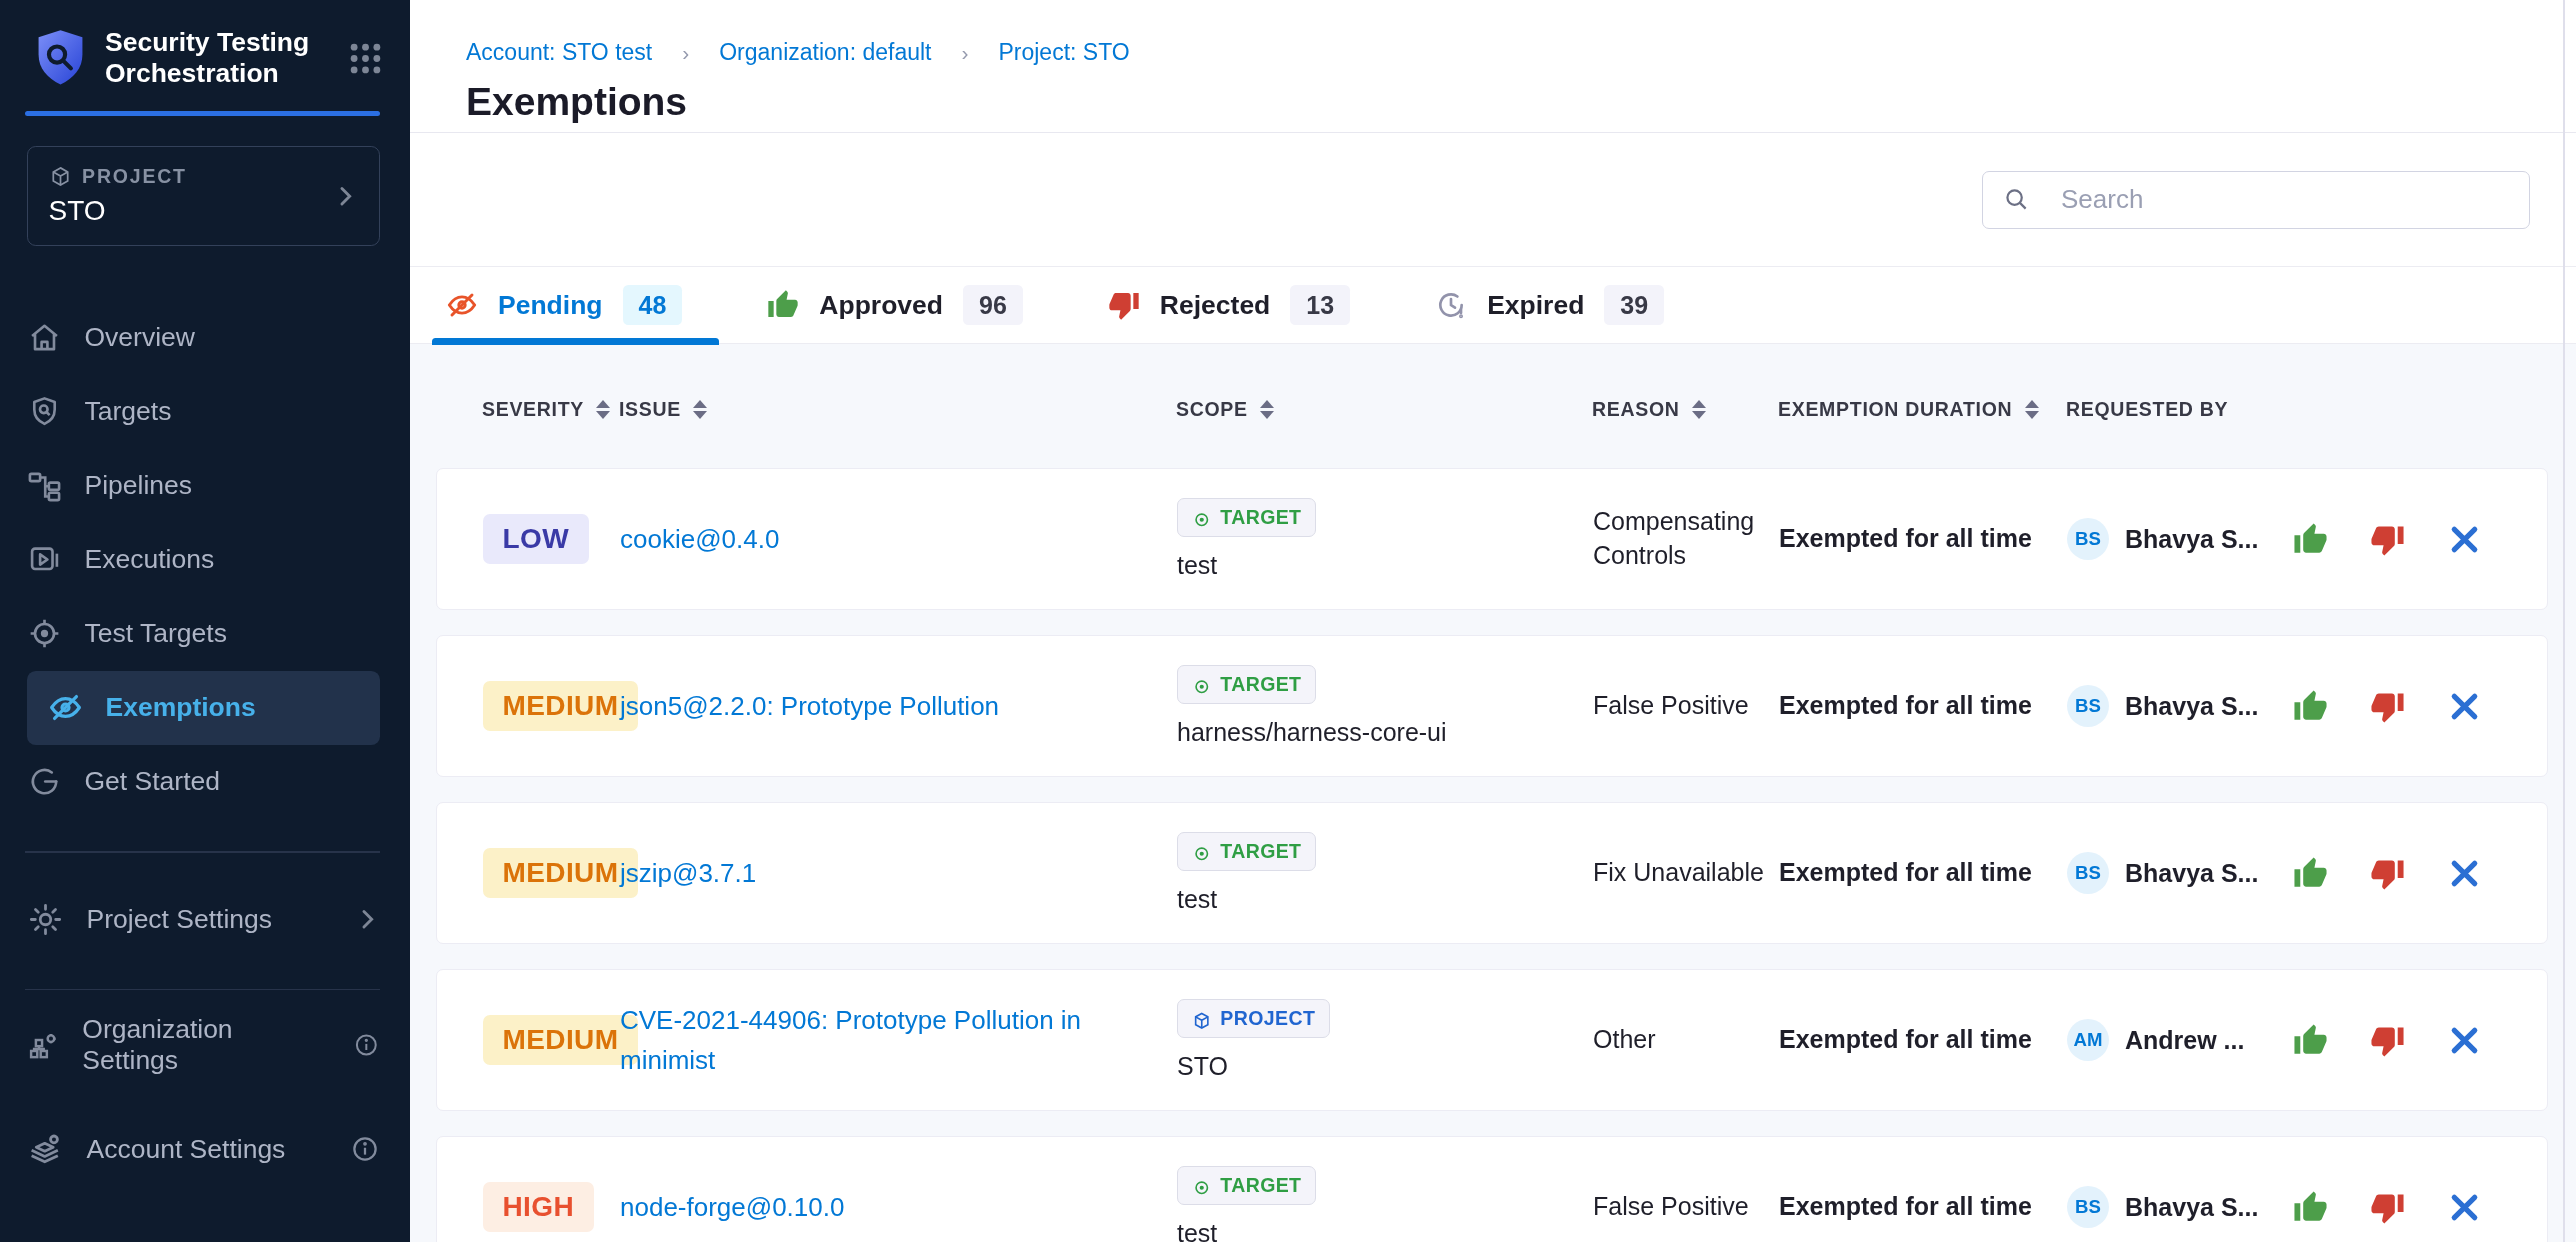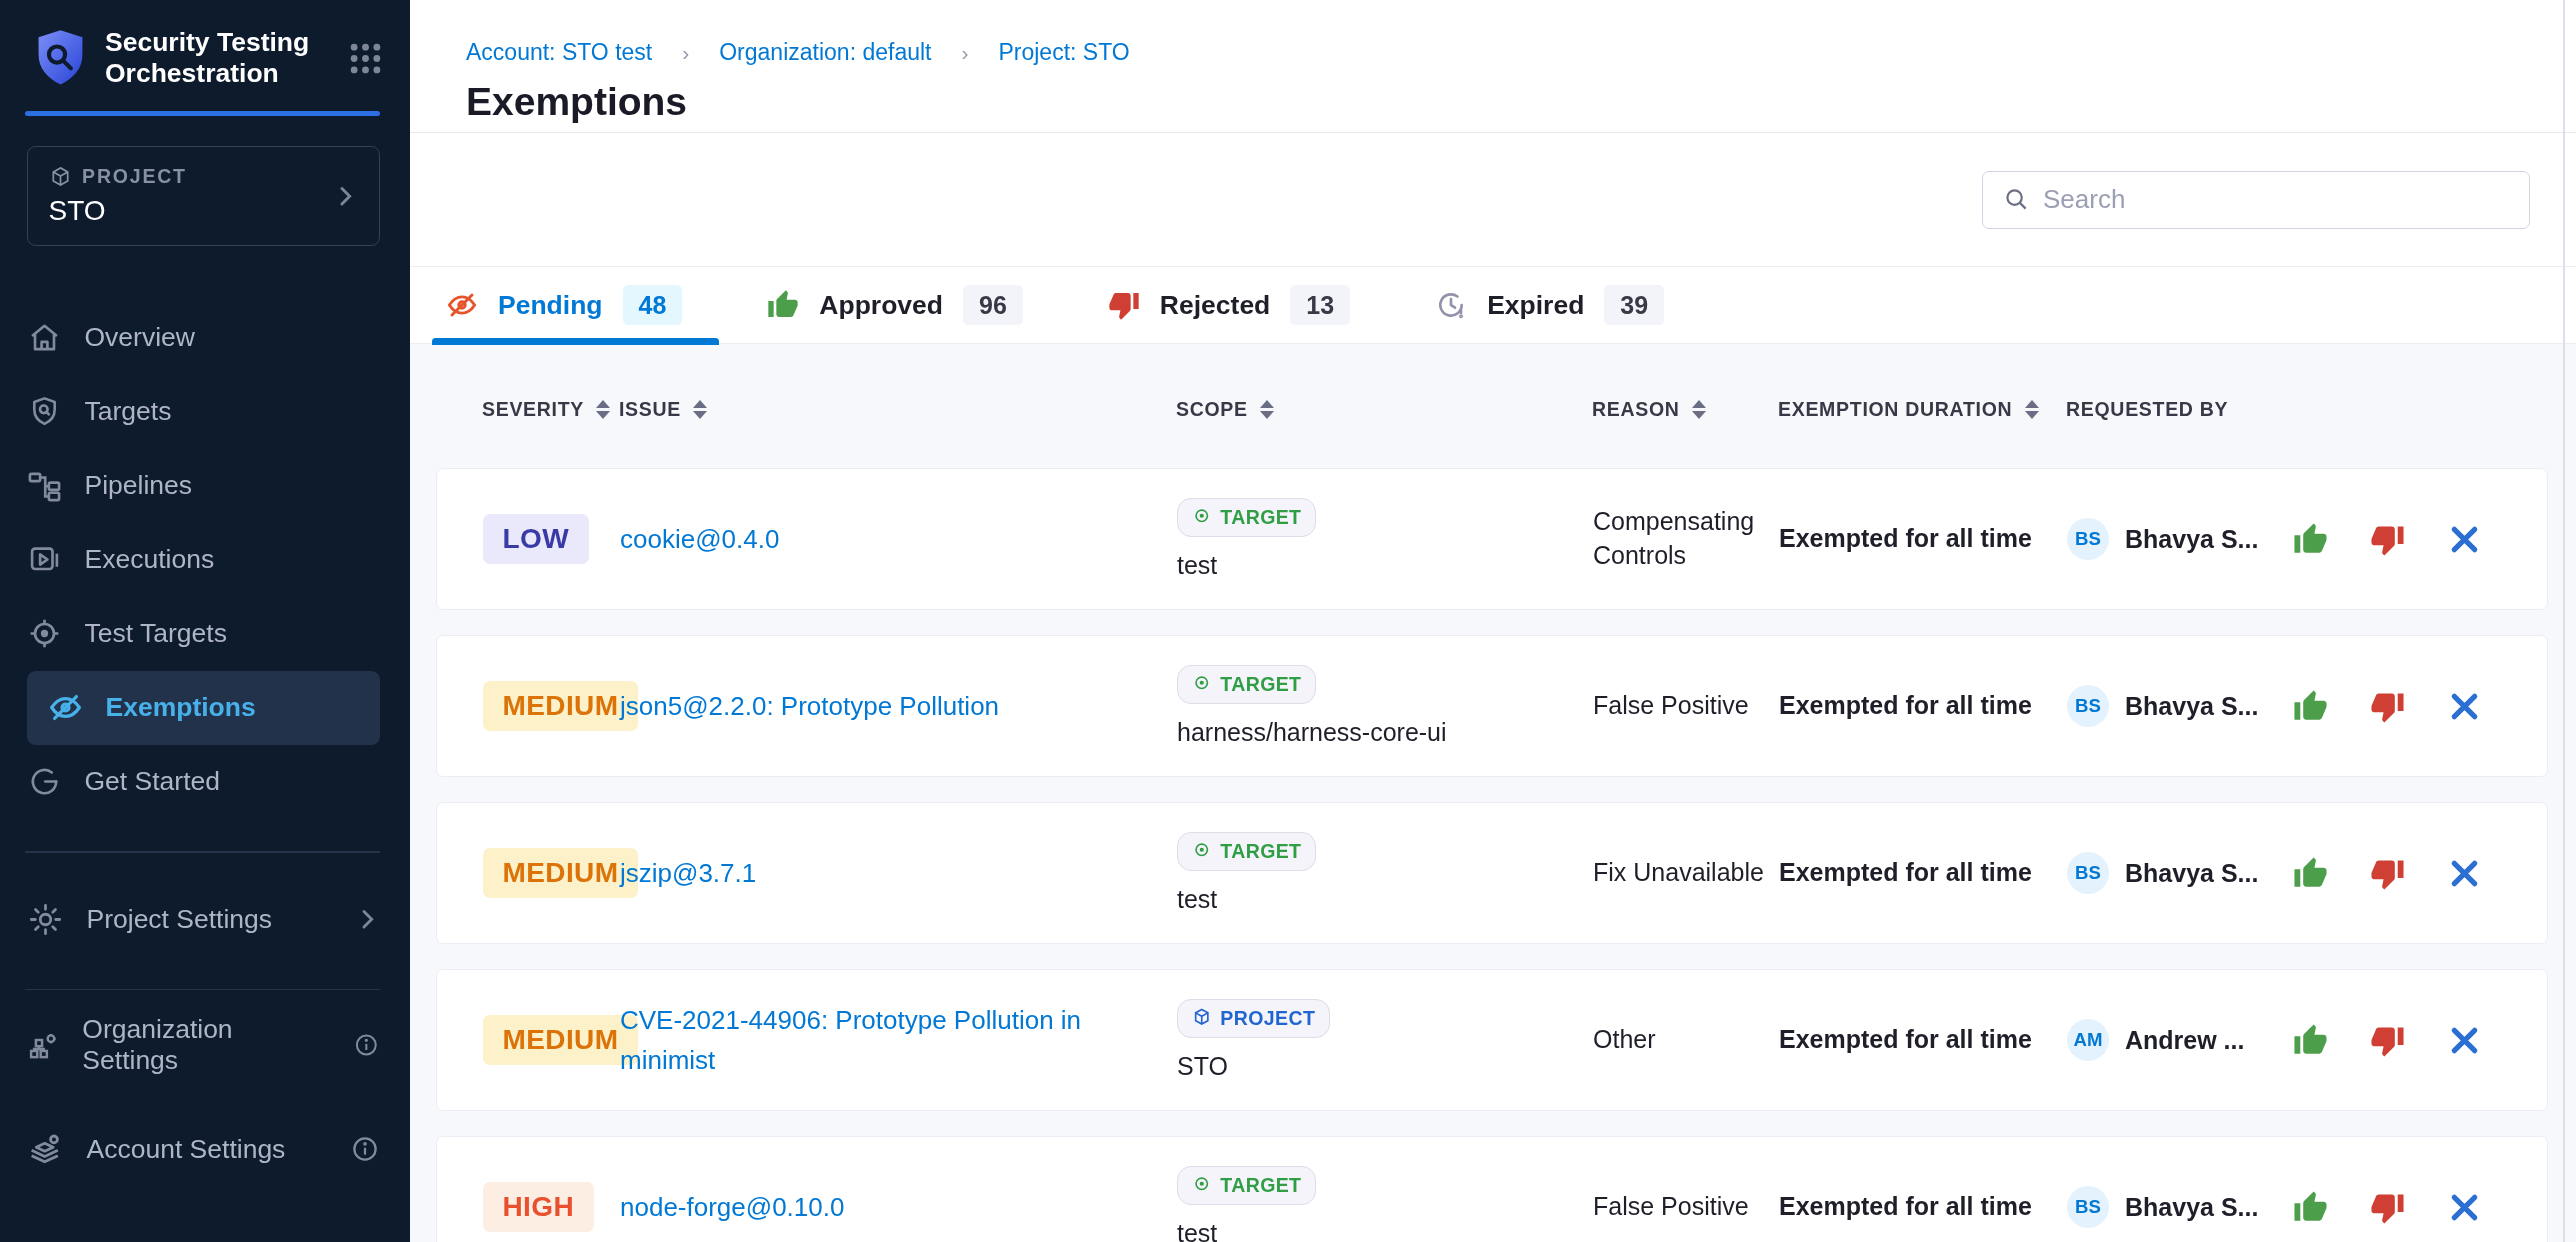--- a/index.html
+++ b/index.html
@@ -45,21 +45,21 @@
   .main::after { content:""; position:absolute; top:0; bottom:0; right:11.5px; width:1.8px; background:#dfdfeb; }
 
   .page-header { padding:23px 0 0 56px; height:133px; border-bottom:1.8px solid #e8e8f0; }
   .breadcrumb { display:flex; align-items:center; gap:30px; font-size:23px;margin-top:16px; }
   .crumb { color:var(--accent-blue,#0278d5); cursor:pointer; }
   .crumb-sep { color:#9499ad; font-size:21px; }
   .page-title { font-size:39px; font-weight:700; color:#1b1b28; margin-top:14px; }
 
   .toolbar { height:133px; display:flex; align-items:center; justify-content:flex-end; padding-right:46px; }
   .search-box { width:548px; height:58px; border:1.8px solid #d2d4e2; border-radius:7px;
-    display:flex; align-items:center; padding:0 19.5px; gap:14px; background:#fff; }
+    display:flex; align-items:center; padding:0 19.5px; gap:32px; background:#fff; }
   .search-box svg { color:#6c7085; flex-shrink:0; }
   .search-box input { border:none; outline:none; flex:1; font-size:26px; color:#3a3a46;
     font-family:"Liberation Sans", sans-serif; background:transparent; }
   .search-box input::placeholder { color:#9a9fb3; }
 
   .tabbar { height:78px; border-top:1.8px solid #ececf2; border-bottom:1.8px solid #ececf2;
     display:flex; align-items:stretch; padding-left:36px; gap:85px; background:#fff; }
   .tab { position:relative; display:flex; align-items:center; gap:20px; cursor:pointer; }
   .tab .ticon { width:32px; height:32px; display:flex; }
   .tab-label { font-size:26.5px; color:#1f1f2a; font-weight:600; }
@@ -88,22 +88,22 @@
   .card { background:#fff; border:1.8px solid #ececf4; border-radius:7px; margin:0 28px 25px 26px;
     height:142px; }
   .card .row-grid { height:100%; }
   .sev-badge { display:inline-block; font-size:28px; font-weight:700; padding:8.8px 19.5px;
     border-radius:7px; letter-spacing:0.4px; }
   .sev-low { color:var(--severity-low-text,#3a3aa6); background:var(--severity-low-bg,#e9e9fb); }
   .sev-medium { color:var(--severity-medium-text,#db7309); background:var(--severity-medium-bg,#fcf1c8); }
   .sev-high { color:var(--severity-high-text,#e8502f); background:var(--severity-high-bg,#fdeee3); }
   .issue-link { font-size:26px; color:var(--link-blue,#0278d5); cursor:pointer; line-height:1.55; padding-right:35px; }
   .scope-cell { display:flex; flex-direction:column; align-items:flex-start; gap:14px; }
-  .scope-badge { display:flex; align-items:flex-start; gap:8.8px; background:#f4f4fa; border:1.8px solid #dcdde8;
-    border-radius:14px; padding:7px 14px; font-size:19.5px; font-weight:700; letter-spacing:0.4px; }
+  .scope-badge { display:flex; align-items:flex-end; gap:8.8px; background:#f4f4fa; border:1.8px solid #dcdde8;
+    border-radius:7px; padding:7px 14px; font-size:19.5px; font-weight:700; letter-spacing:0.4px; }
   .scope-target { color:var(--scope-target-green,#2f9e44); }
   .scope-project { color:var(--scope-project-blue,#2065d0); }
   .scope-name { font-size:25px; color:#1f1f2a; }
   .cell-text { font-size:25px; color:#1f1f2a; line-height:1.35; }
   .req-cell { display:flex; align-items:center; gap:16px; }
   .avatar { width:42px; height:42px; border-radius:50%; background:var(--avatar-bg,#e3f2fc);
     color:var(--accent-blue,#0278d5); font-size:18.6px; font-weight:700; display:flex;
     align-items:center; justify-content:center; flex-shrink:0; }
   .req-name { font-size:25px; font-weight:600; color:#1f1f2a; white-space:nowrap; }
   .actions { display:flex; align-items:center; gap:42px; }

